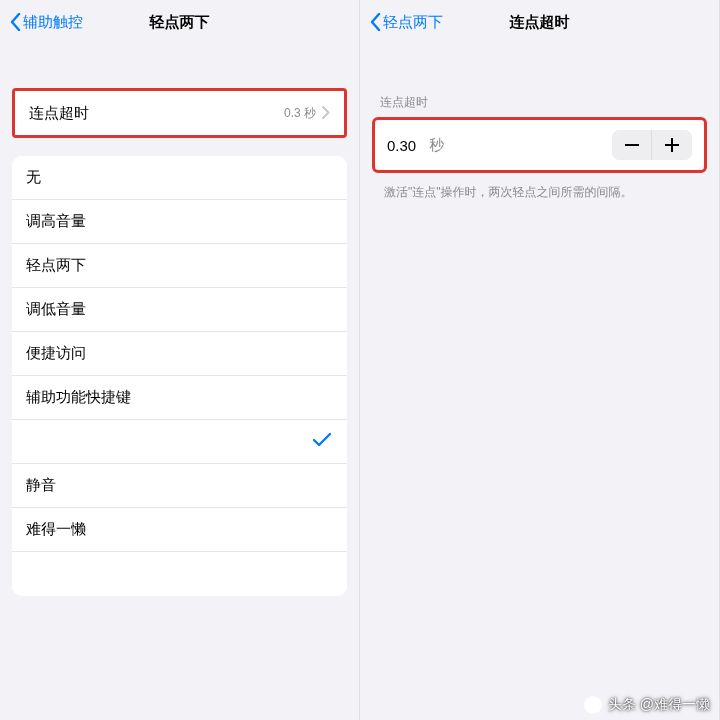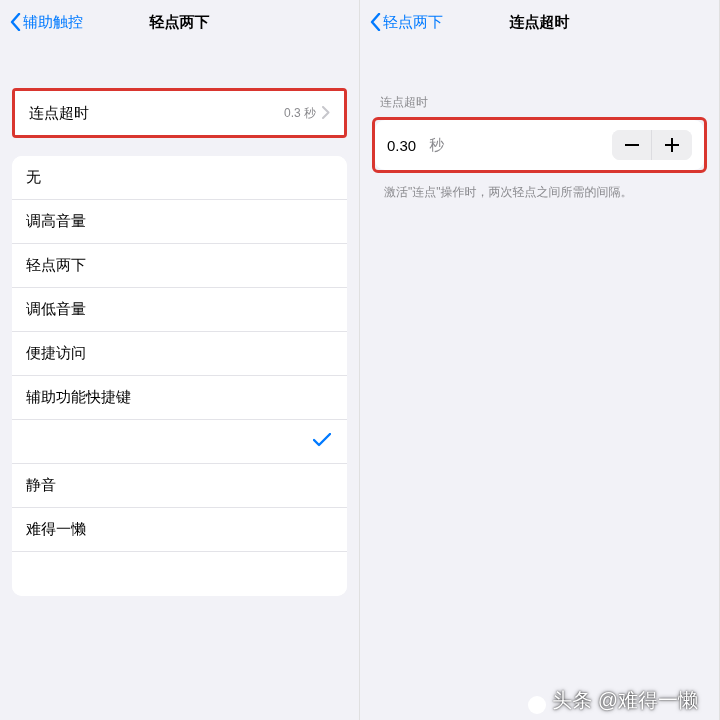--- a/index.html
+++ b/index.html
@@ -122,25 +122,25 @@
     font-size: 12px;
     color: #8a8a8e;
     padding: 10px 24px;
     line-height: 1.5;
   }
 
   .spacer-top { height: 40px; }
 
   .watermark {
     position: absolute;
-    right: 22px;
+    right: 10px;
     bottom: 6px;
     color: #fff;
     text-shadow: 0 0 4px rgba(0,0,0,0.6), 0 0 2px rgba(0,0,0,0.8);
-    font-size: 20px;
+    font-size: 14px;
     display: flex;
     align-items: flex-end;
     font-weight: 500;
   }
   .watermark .avatar {
     width: 18px; height: 18px; border-radius: 50%;
     background: #fff; margin-right: 6px;
     display:inline-block;
   }
 </style>

